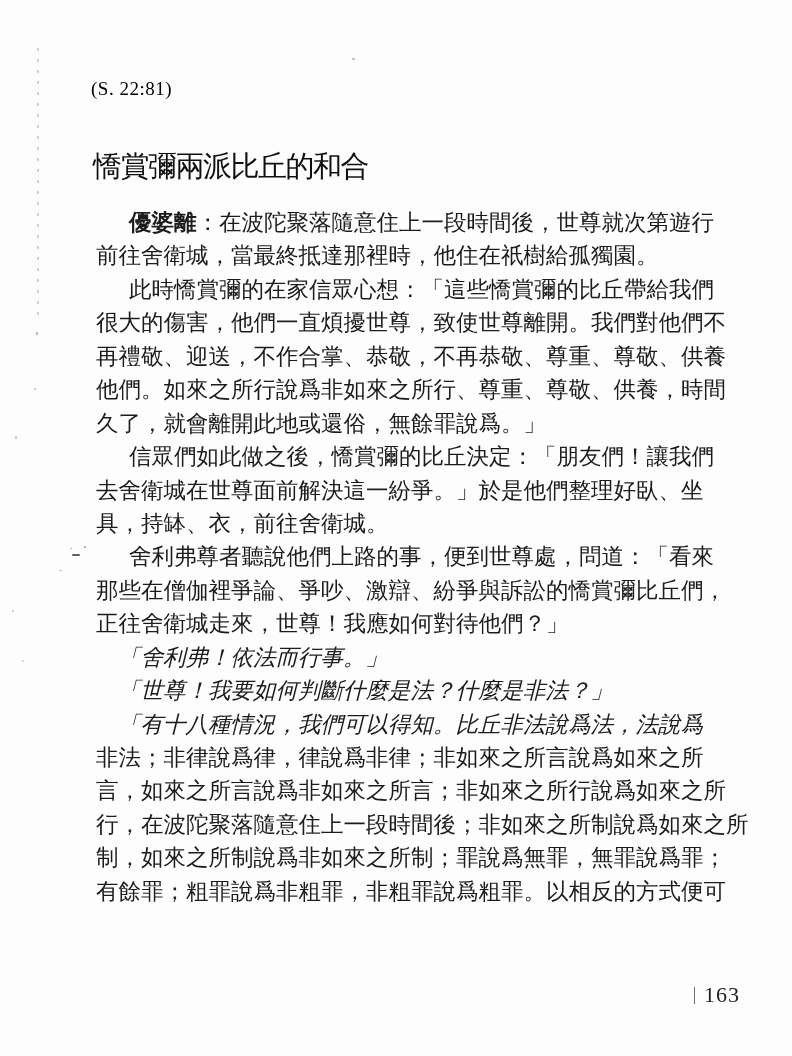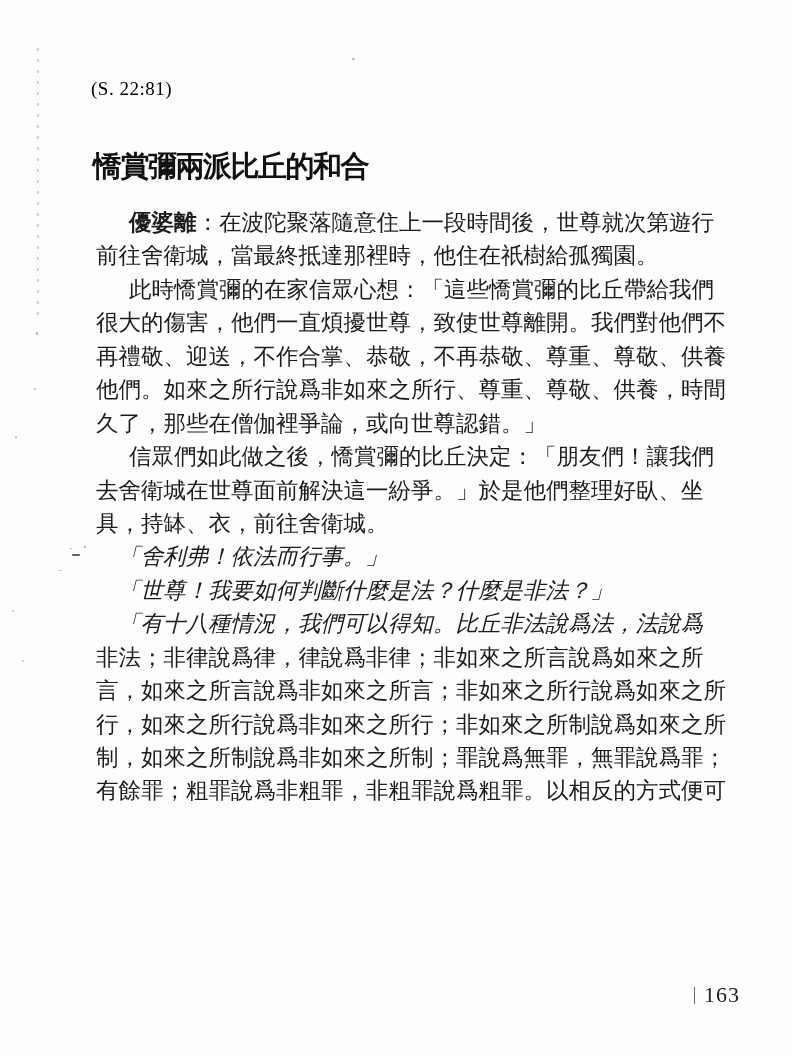--- a/index.html
+++ b/index.html
@@ -32,21 +32,21 @@
   .sp8{left:22px;top:660px;width:2px;height:2px;opacity:.28;}
   .sp9{left:352px;top:58px;width:3px;height:2px;opacity:.35;}
   .sp10{left:70px;top:548px;width:2px;height:1px;opacity:.4;}
 
   .ref{
     position:absolute;left:91px;top:78px;
     font-size:19px;letter-spacing:.5px;color:#000000;
   }
   .title{
     position:absolute;left:93px;top:128px;
-    font-size:29px;font-weight:bold;letter-spacing:-1.5px;
+    font-size:29px;font-weight:normal;letter-spacing:-1.5px;
     color:#101010;white-space:nowrap;
   }
   .body-text{
     position:absolute;left:96px;top:206px;width:660px;
     font-size:22.5px;line-height:33.45px;
     color:#1c1c1c;
   }
   .body-text .line{white-space:nowrap;height:33.45px;}
   .body-text .line.indent{padding-left:33px;}
   .body-text .line.indent-q{padding-left:22px;font-style:italic;}
@@ -87,38 +87,43 @@
   <div class="body-text">
       <div>
         <div class="line indent"><b>優婆離</b>：在波陀聚落隨意住上一段時間後，世尊就次第遊行</div>
         <div class="line">前往舍衛城，當最終抵達那裡時，他住在祇樹給孤獨園。</div>
       </div>
       <div>
         <div class="line indent">此時憍賞彌的在家信眾心想：「這些憍賞彌的比丘帶給我們</div>
         <div class="line">很大的傷害，他們一直煩擾世尊，致使世尊離開。我們對他們不</div>
         <div class="line">再禮敬、迎送，不作合掌、恭敬，不再恭敬、尊重、尊敬、供養</div>
         <div class="line">他們。如來之所行說爲非如來之所行、尊重、尊敬、供養，時間</div>
-        <div class="line">久了，那些在僧伽裡爭論，或向世尊認錯。」</div>
+        <div class="line">久了，就會離開此地或還俗，無餘罪說爲。」</div>
       </div>
       <div>
         <div class="line indent">信眾們如此做之後，憍賞彌的比丘決定：「朋友們！讓我們</div>
         <div class="line">去舍衛城在世尊面前解決這一紛爭。」於是他們整理好臥、坐</div>
         <div class="line">具，持缽、衣，前往舍衛城。</div>
+      </div>
+      <div>
+        <div class="line indent">舍利弗尊者聽說他們上路的事，便到世尊處，問道：「看來</div>
+        <div class="line">那些在僧伽裡爭論、爭吵、激辯、紛爭與訴訟的憍賞彌比丘們，</div>
+        <div class="line">正往舍衛城走來，世尊！我應如何對待他們？」</div>
       </div>
       <div>
         <div class="line indent-q">「舍利弗！依法而行事。」</div>
       </div>
       <div>
         <div class="line indent-q">「世尊！我要如何判斷什麼是法？什麼是非法？」</div>
       </div>
       <div>
         <div class="line indent-q">「有十八種情況，我們可以得知。比丘非法說爲法，法說爲</div>
         <div class="line">非法；非律說爲律，律說爲非律；非如來之所言說爲如來之所</div>
         <div class="line">言，如來之所言說爲非如來之所言；非如來之所行說爲如來之所</div>
-        <div class="line">行，如來之所行說爲非如來之所行；非如來之所制說爲如來之所</div>
+        <div class="line">行，在波陀聚落隨意住上一段時間後；非如來之所制說爲如來之所</div>
         <div class="line">制，如來之所制說爲非如來之所制；罪說爲無罪，無罪說爲罪；</div>
         <div class="line">有餘罪；粗罪說爲非粗罪，非粗罪說爲粗罪。以相反的方式便可</div>
       </div>
     </div>
 
   <div class="folio">
     <span class="bar"></span>
     <span class="num">163</span>
   </div>
 

